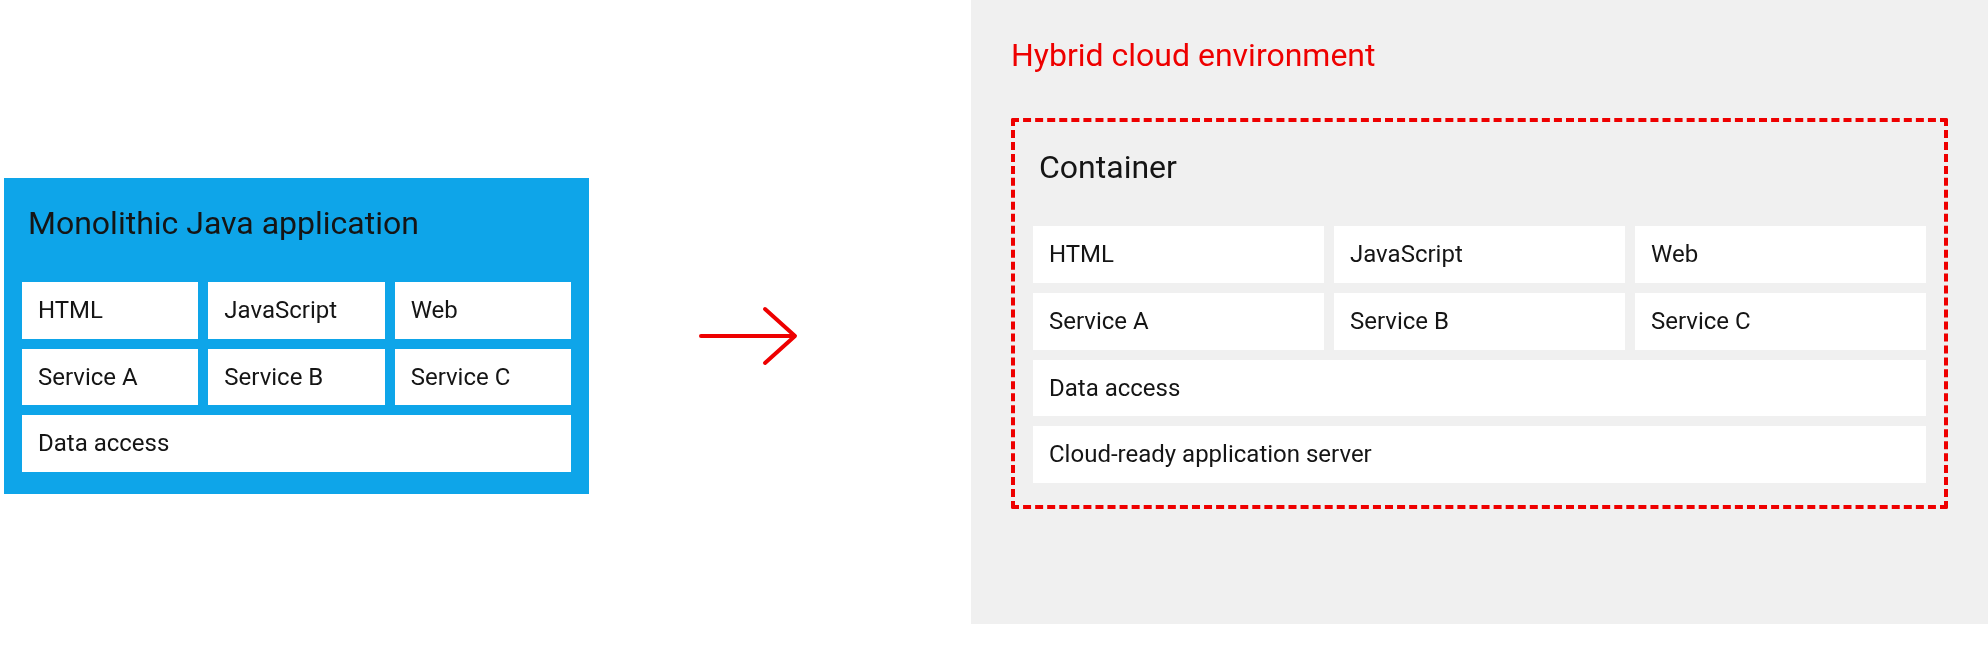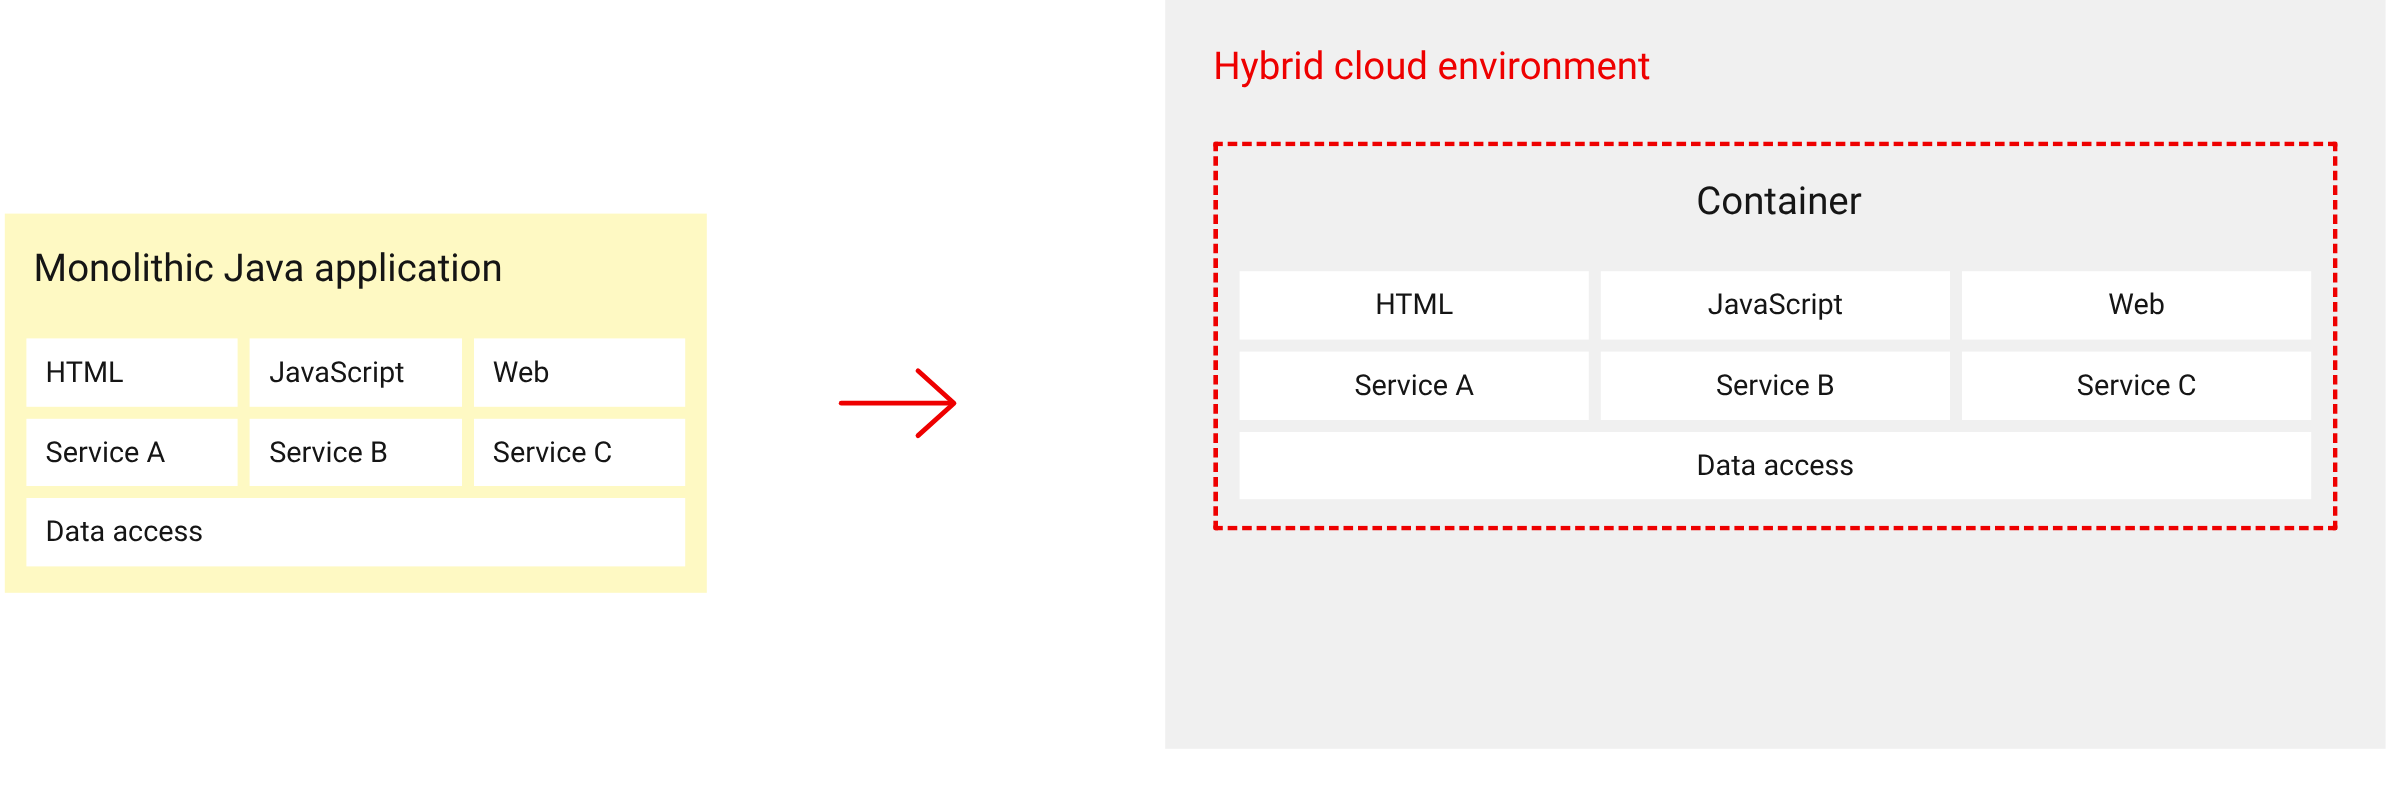--- a/index.html
+++ b/index.html
@@ -31,21 +31,21 @@
     background: #f0f0f0;
     padding: 36px 40px 40px 40px;
   }
   .hc-title {
     color: #ee0000;
     font-size: 32px;
     font-weight: 400;
     margin-bottom: 44px;
   }
   .panel {
-    background: #fef9c3;
+    background: #0ea5e9;
     padding: 26px 18px 22px 18px;
   }
   .panel-title {
     font-size: 32px;
     font-weight: 400;
     margin: 0 0 40px 6px;
     color: #151515;
   }
   .grid3 {
     display: grid;
@@ -68,21 +68,20 @@
     line-height: 1.2;
     margin-bottom: 10px;
     color: #151515;
     font-weight: 400;
   }
   .row:last-child { margin-bottom: 0; }
   .dashed-box {
     border: 4px dashed #ee0000;
     border-radius: 2px;
     padding: 0;
-    text-align: center;
   }
   .dashed-box .panel {
     background: #f0f0f0;
   }
   .arrow-wrap {
     position: absolute;
     left: 695px;
     top: 50%;
     transform: translateY(-50%);
     width: 110px;
@@ -127,17 +126,18 @@
         <h2 class="panel-title">Container</h2>
         <div class="grid3">
           <div class="cell">HTML</div>
           <div class="cell">JavaScript</div>
           <div class="cell">Web</div>
           <div class="cell">Service A</div>
           <div class="cell">Service B</div>
           <div class="cell">Service C</div>
         </div>
         <div class="row">Data access</div>
+        <div class="row">Cloud-ready application server</div>
       </div>
     </div>
   </div>
 
 </div>
 
 </body></html>

